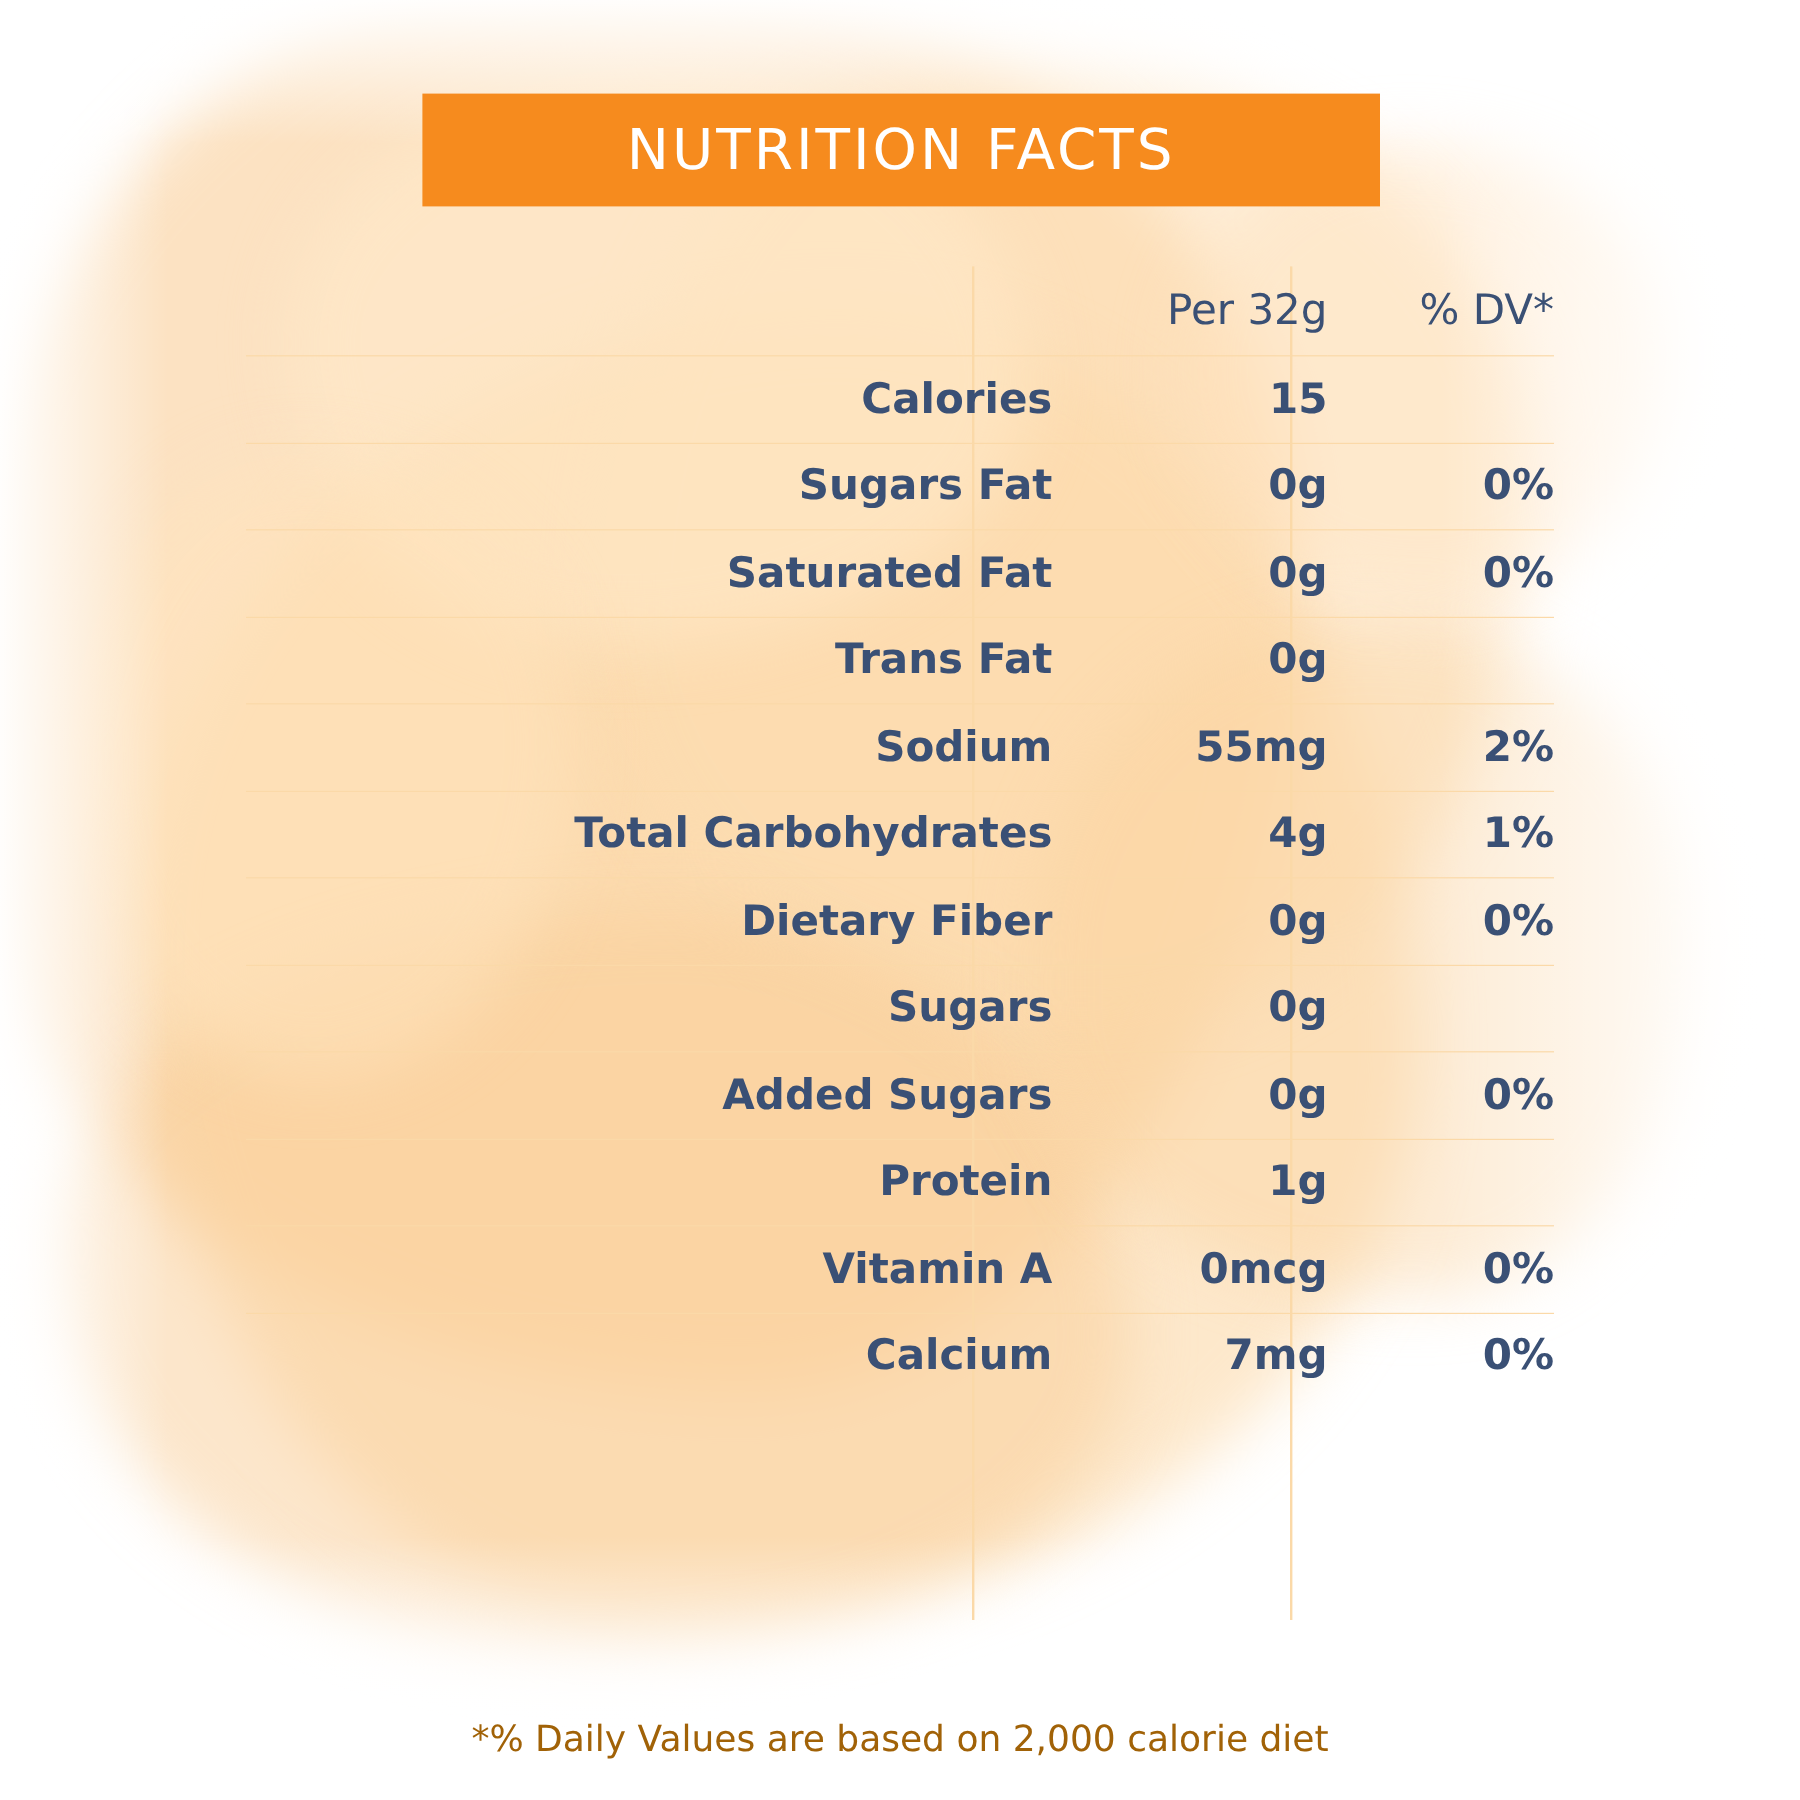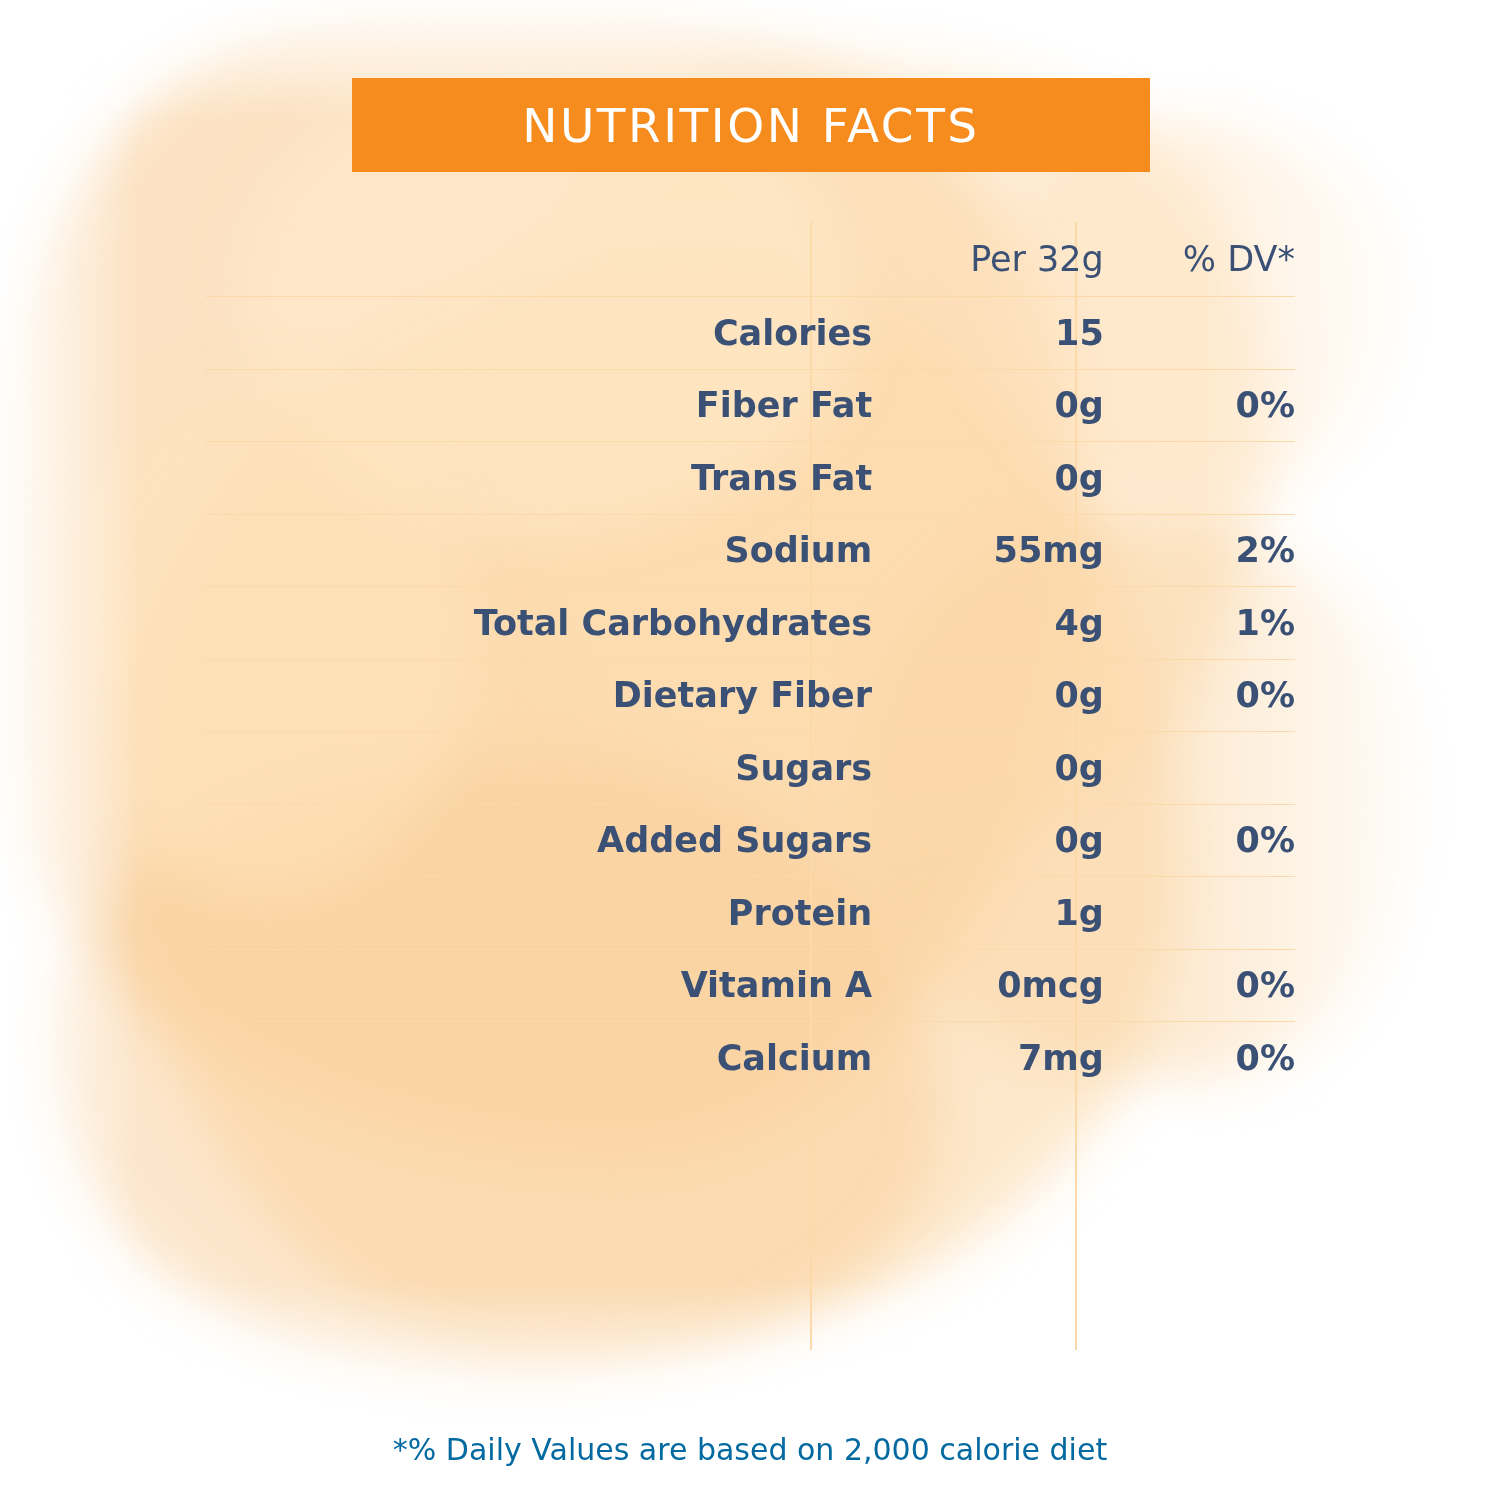--- a/index.html
+++ b/index.html
@@ -164,21 +164,21 @@
   }
   .vsep-1 { left: 810px; }
   .vsep-2 { left: 1075px; }
 
   .footnote {
     position: absolute;
     left: 0;
     top: 1432px;
     width: 1500px;
     text-align: center;
-    color: #0369a1;
+    color: #a16207;
     font-size: 30px;
   }
 </style>
 </head>
 <body>
 
 <div class="page">
 
   <div class="bg-layer">
     <div class="blob b1"></div>
@@ -210,21 +210,26 @@
             <td class="col-name"></td>
             <td class="col-amt">Per 32g</td>
             <td class="col-dv">% DV*</td>
           </tr>
           <tr class="row first-row">
             <td class="col-name name-cell">Calories</td>
             <td class="col-amt">15</td>
             <td class="col-dv"></td>
           </tr>
           <tr class="row">
-            <td class="col-name name-cell">Fiber Fat</td>
+            <td class="col-name name-cell">Sugars Fat</td>
+            <td class="col-amt">0g</td>
+            <td class="col-dv">0%</td>
+          </tr>
+          <tr class="row">
+            <td class="col-name name-cell indent">Saturated Fat</td>
             <td class="col-amt">0g</td>
             <td class="col-dv">0%</td>
           </tr>
           <tr class="row">
             <td class="col-name name-cell indent">Trans Fat</td>
             <td class="col-amt">0g</td>
             <td class="col-dv"></td>
           </tr>
           <tr class="row">
             <td class="col-name name-cell">Sodium</td>

